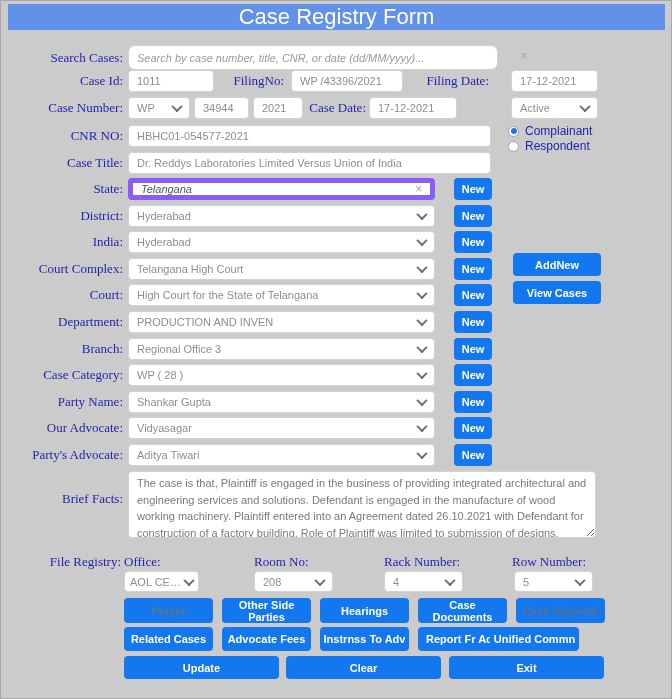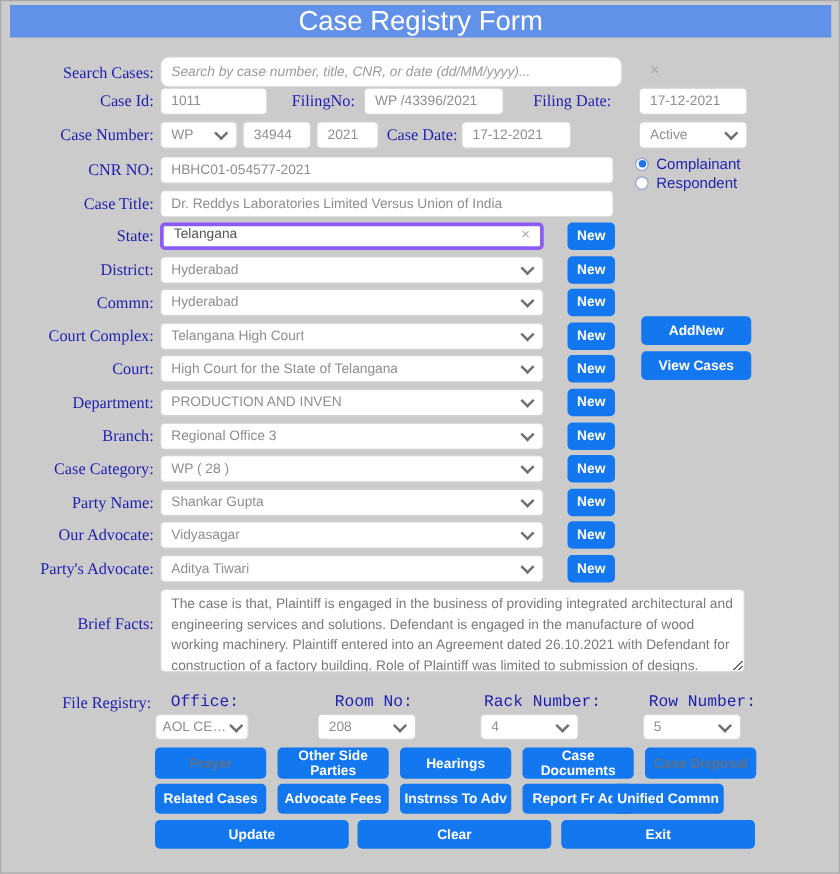--- a/index.html
+++ b/index.html
@@ -1,27 +1,27 @@
 <!DOCTYPE html>
 <html><head>
 <meta charset="utf-8">
 <style>
   html,body{margin:0;padding:0;background:#bdbdbd;}
   #app{position:relative;width:672px;height:699px;background:#cbcbcb;border:1px solid #a8a8a8;box-sizing:border-box;overflow:hidden;font-family:"Liberation Sans",sans-serif;}
   .hdr{position:absolute;left:7px;top:3px;width:657px;height:26px;background:#6191e8;color:#ffffff;font-size:22px;display:flex;align-items:center;justify-content:center;}
   .lbl{position:absolute;font-family:"Liberation Serif",serif;font-size:13px;color:#1f1faf;height:22px;line-height:22px;text-align:right;white-space:nowrap;}
-  .lbl-l{text-align:center;font-family:Liberation Mono, monospace;}
+  .lbl-l{text-align:left;}
   .inp{position:absolute;background:#fff;border:1px solid #d2d2d2;border-radius:4px;font-size:11px;color:#8e8e8e;padding:0 8px;box-sizing:border-box;font-family:"Liberation Sans",sans-serif;outline:none;}
   .sel{position:absolute;background:#fff;border:1px solid #d2d2d2;border-radius:4px;display:flex;align-items:center;padding:0 8px;box-sizing:border-box;font-size:11px;color:#8e8e8e;cursor:pointer;overflow:hidden;}
   .sel-text{white-space:nowrap;overflow:hidden;text-overflow:ellipsis;}
   .chev{flex:none;width:6px;height:6px;border-right:2px solid #707070;border-bottom:2px solid #707070;transform:rotate(45deg) translate(-1px,-1px);margin-left:auto;}
   .btn{position:absolute;background:#1377f0;color:#ffffff;border:none;border-radius:4px;font-weight:bold;font-size:11px;font-family:"Liberation Sans",sans-serif;cursor:pointer;padding:0;}
   .btn.dim{color:#5f7186;}
   .xicon{color:#a8a8a8;font-size:13px;line-height:1;}
-  .combo{position:absolute;background:#fff;border:3px solid #8b5cf6;border-radius:4px;display:flex;align-items:flex-start;padding:0 8px;box-sizing:border-box;font-size:11px;color:#555;}
+  .combo{position:absolute;background:#fff;border:5px solid #8b5cf6;border-radius:4px;display:flex;align-items:flex-end;padding:0 8px;box-sizing:border-box;font-size:11px;color:#555;font-style:italic;}
   .combo .xicon{margin-left:auto;font-size:12px;cursor:pointer;}
   .radio-row{position:absolute;display:flex;align-items:center;gap:6px;height:12px;}
   .radio-outer{flex:none;width:11px;height:11px;border-radius:50%;background:#fdfdfd;border:1px solid #8fa8cc;position:relative;box-sizing:border-box;cursor:pointer;}
   .radio-outer.checked::after{content:"";position:absolute;left:1.5px;top:1.5px;width:6px;height:6px;border-radius:50%;background:#2273e8;}
   .radio-lbl{font-size:12px;color:#1f1faf;}
   textarea.facts{position:absolute;left:127px;top:470px;width:468px;height:67px;background:#fff;border:1px solid #d2d2d2;border-radius:4px;box-sizing:border-box;font-family:"Liberation Sans",sans-serif;font-size:11px;line-height:1.5;color:#7a7a7a;padding:3px 8px;resize:both;outline:none;}
   .search-inp{border-radius:7px;font-style:normal;}
   .search-inp::placeholder{font-style:italic;color:#9a9a9a;}
 </style>
 </head>
@@ -77,21 +77,21 @@
   </div>
   <button class="btn" style="left:453px;top:177px;width:38px;height:22px;">New</button>
 
   <div class="lbl" style="left:2px;top:204px;width:120px;">District:</div>
   <div class="sel" style="left:127px;top:204px;width:307px;height:22px;">
     <span class="sel-text">Hyderabad</span>
     <span class="chev"></span>
   </div>
   <button class="btn" style="left:453px;top:204px;width:38px;height:22px;">New</button>
 
-  <div class="lbl" style="left:2px;top:230px;width:120px;">Commn:</div>
+  <div class="lbl" style="left:2px;top:230px;width:120px;">India:</div>
   <div class="sel" style="left:127px;top:230px;width:307px;height:22px;">
     <span class="sel-text">Hyderabad</span>
     <span class="chev"></span>
   </div>
   <button class="btn" style="left:453px;top:230px;width:38px;height:22px;">New</button>
 
   <div class="lbl" style="left:2px;top:257px;width:120px;">Court Complex:</div>
   <div class="sel" style="left:127px;top:257px;width:307px;height:22px;">
     <span class="sel-text">Telangana High Court</span>
     <span class="chev"></span>

